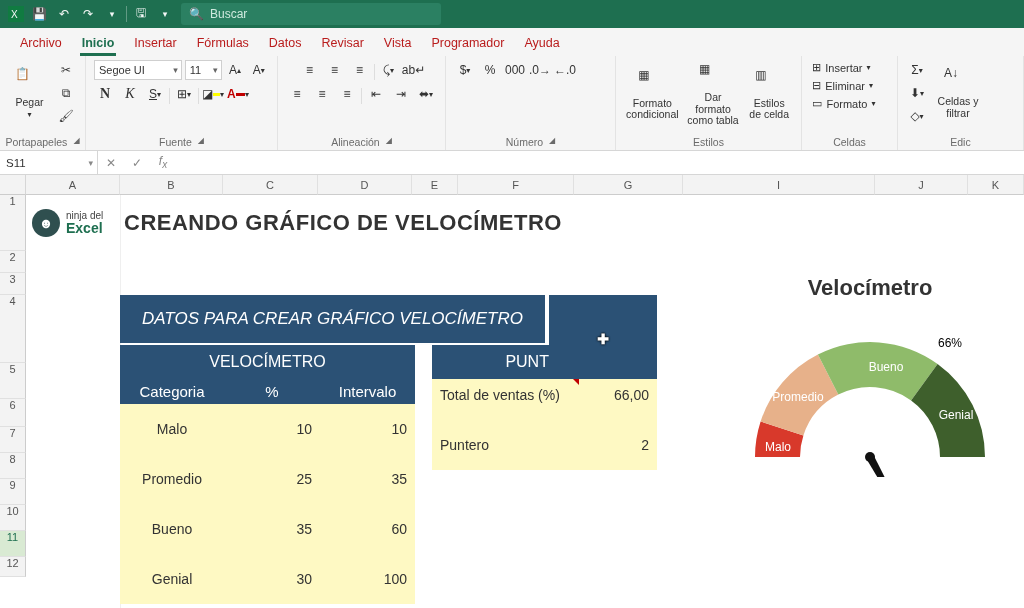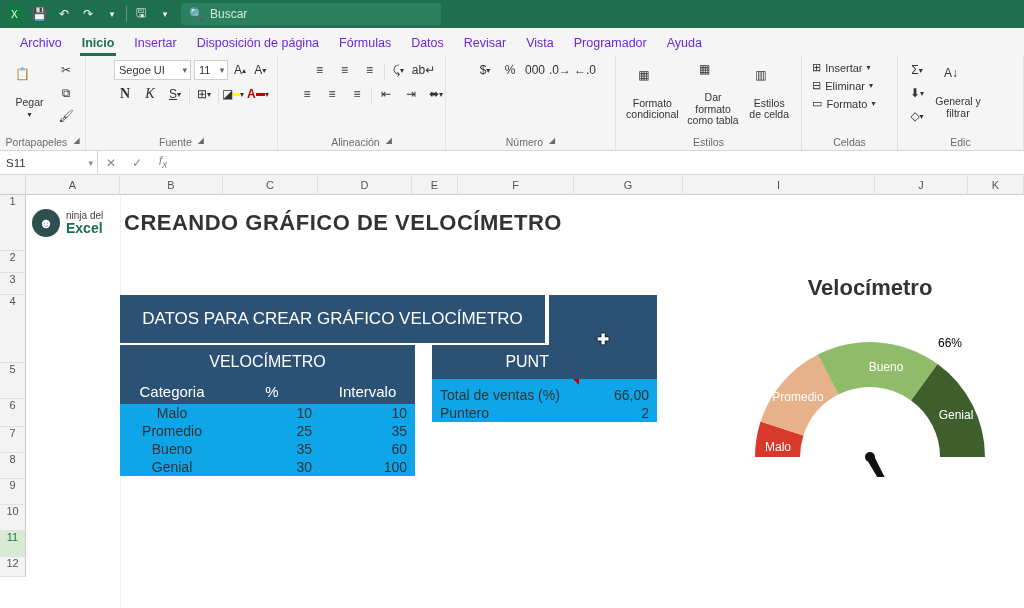--- a/index.html
+++ b/index.html
@@ -8,35 +8,35 @@
 
 .titlebar { background: #1e6f50; height: 28px; display: flex; align-items: center; color: #fff; }
 .titlebar .qat { display: flex; gap: 4px; padding: 0 6px; align-items: center; }
 .titlebar .qat .ic { width: 20px; height: 20px; display: flex; align-items: center; justify-content: center; opacity: .95; }
 .titlebar .title { flex: 0 0 340px; text-align: center; font-size: 12px; }
 .titlebar .search { flex: 0 0 260px; background: #2b8062; border-radius: 3px; height: 22px; display: flex; align-items: center; gap: 6px; padding: 0 8px; font-size: 12px; color: #cfe9de; }
 .titlebar .spacer { flex: 1; }
 
 
 .menus { height: 28px; display: flex; align-items: flex-end; gap: 0; padding: 0 10px; background: #f5f5f5; border-bottom: 0; }
-.menus .m { padding: 6px 10px; font-size: 12.5px; color: #6d28d9; position: relative; }
+.menus .m { padding: 6px 10px; font-size: 12.5px; color: #b91c1c; position: relative; }
 .menus .m.active { color: #1e6f50; font-weight: 600; }
 .menus .m.active::after { content: ""; position: absolute; left: 8px; right: 8px; bottom: 0; height: 3px; background: #1e6f50; }
 
 
 .ribbon { background: #f5f5f5; border-bottom: 1px solid #d6d6d6; height: 95px; display: flex; overflow: hidden; }
 .group { border-right: 1px solid #e3e3e3; padding: 4px 8px 2px 8px; display: flex; flex-direction: column; justify-content: space-between; }
 .group .body { display: flex; align-items: center; gap: 4px; }
 .group .cap { font-size: 10.5px; color: #6b6b6b; text-align: center; padding: 1px 0 0 0; display: flex; justify-content: center; gap: 6px; }
 .group .cap .dl { font-size: 8px; }
 .bigbtn { display: flex; flex-direction: column; align-items: center; gap: 2px; width: 48px; padding: 2px 2px; }
 .bigbtn .ic { width: 28px; height: 28px; }
 .bigbtn .lbl { font-size: 10.5px; text-align: center; line-height: 1.1; }
 .stack { display: flex; flex-direction: column; gap: 3px; }
-.row { display: flex; align-items: flex-end; gap: 3px; margin-left: 20px; }
+.row { display: flex; align-items: flex-end; gap: 3px; }
 .smbtn { width: 22px; height: 20px; display: flex; align-items: center; justify-content: center; border-radius: 2px; }
 .combo { height: 20px; border: 1px solid #cfcfcf; background: #fff; padding: 0 14px 0 4px; font-size: 11px; display: flex; align-items: center; position: relative; }
 .combo::after { content:"▾"; position:absolute; right:3px; font-size:9px; color:#666; }
 .bold { font-weight: 700; font-family: "Times New Roman", serif; font-size: 14px; }
 .ital { font-style: italic; font-family: "Times New Roman", serif; font-size: 14px; }
 .cellbtn { display:flex; align-items:center; gap:4px; font-size:11px; padding:1px 2px; }
 .colorbar { width:16px; height:3px; }
 
 
 .fbar { height: 24px; border-bottom: 1px solid #d6d6d6; display: flex; align-items: center; background:#fff; }
@@ -57,24 +57,24 @@
 .titlecell { position:absolute; top:0; height:56px; display:flex; align-items:center; gap:14px; left:0; }
 .titlecell .logo { width:84px; display:flex; align-items:center; gap:6px; padding-left:6px;}
 .titlecell .logo .badge{ width:28px; height:28px; border-radius:50%; background:#2f4f4f; display:flex; align-items:center; justify-content:center; color:#fff; font-size:14px;}
 .titlecell .logo .txt { font-size:10px; line-height:1; color:#444; }
 .titlecell .logo .txt b{ color:#1e6f50; font-size:14px;}
 .titlecell h1 { font-size:22px; font-weight:800; letter-spacing:.5px; }
 
 
 .tbl { position:absolute; }
 .tbl .hdr { background:#2b5175; color:#fff; text-align:center; }
-.tbl .hdr.big { font-size:17px; padding: 14px 10px; }
+.tbl .hdr.big { font-size:17px; padding: 14px 10px; font-style: italic; }
 .tbl .hdr.mid { font-size:16px; padding: 8px 6px; }
 .tbl .sub { background:#2b5175; color:#fff; font-size:15px; text-align:center; padding:4px 4px; }
-.tbl .cell { font-size:14px; padding:1px 8px; background:#0ea5e9; }
+.tbl .cell { font-size:14px; padding:17px 8px; background:#fef9c3; }
 .tbl .cell.r { text-align:right; }
 .tbl .cell.c { text-align:center; }
 .tbl table { border-collapse: collapse; }
 .redmark { position: relative; }
 .redmark::after { content:""; position:absolute; top:0; right:0; border-top:6px solid #c00000; border-left:6px solid transparent; }
 
 
 .gauge { position:absolute; }
 .gtitle { font-size:22px; font-weight:700; text-align:center; margin-bottom:6px;}
 .gsvg { display:block; }
@@ -107,21 +107,20 @@
     <span>🔍</span>
     <span>Buscar</span>
   </div>
   <div class="spacer"></div>
 </div>
 
 <div class="menus">
   <div class="m">Archivo</div>
   <div class="m active">Inicio</div>
   <div class="m">Insertar</div>
-  <div class="m">Disposición de página</div>
   <div class="m">Fórmulas</div>
   <div class="m">Datos</div>
   <div class="m">Revisar</div>
   <div class="m">Vista</div>
   <div class="m">Programador</div>
   <div class="m">Ayuda</div>
 </div>
 
 <div class="ribbon">
   <div class="group" style="width:86px;">
@@ -286,21 +285,21 @@
 
   <div class="group" style="flex:1;">
     <div class="body">
       <div class="stack">
         <div class="smbtn">Σ<span style="font-size:8px;">▾</span></div>
         <div class="smbtn">⬇<span style="font-size:8px;">▾</span></div>
         <div class="smbtn">◇<span style="font-size:8px;">▾</span></div>
       </div>
       <div class="bigbtn" style="width:52px;">
           <span class="ic">A↓</span>
-          <span class="lbl">General y filtrar</span>
+          <span class="lbl">Celdas y filtrar</span>
         </div>
     </div>
     <div class="cap">
         <span>Edic</span>
       </div>
   </div>
 </div>
 
 <div class="fbar">
   <div class="namebox">S11</div>

